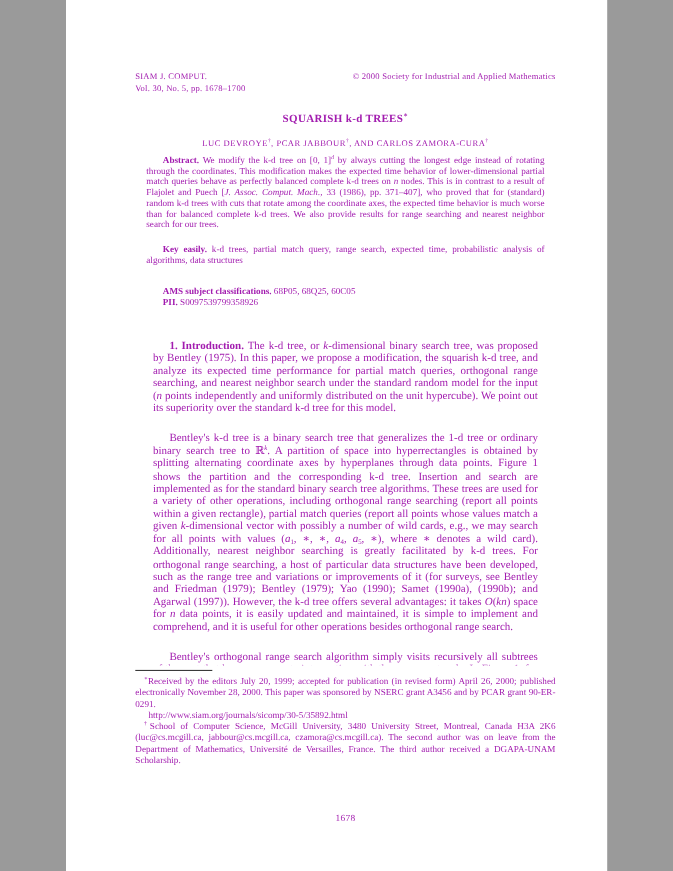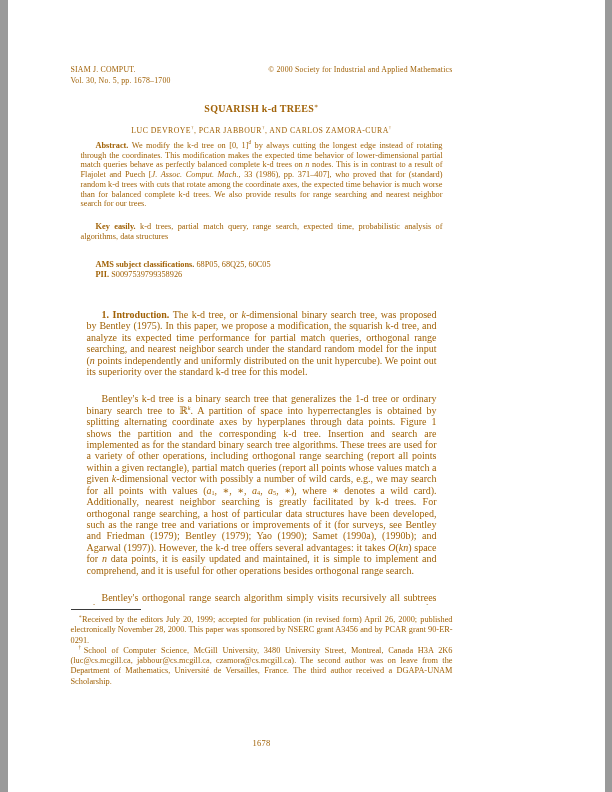--- a/index.html
+++ b/index.html
@@ -1,23 +1,23 @@
 <!DOCTYPE html>
 <html><head>
 <meta charset="utf-8">
 <style>
   html,body{margin:0;padding:0;background:#9a9a9a;}
   .page{
     position:relative;
-    width:597px;height:792px;
+    width:492px;height:792px;
     margin:0 auto;
     background:#ffffff;
     overflow:hidden;
     font-family:"Liberation Serif","DejaVu Serif",serif;
-    color:#a16207;
+    color:#a21caf;
   }
   
   .rs-b{font-weight:700}
   .rs-i{font-style:italic}
   .rs-sup{vertical-align:super;font-size:62%;line-height:0}
   .rs-sub{vertical-align:-0.18em;font-size:62%;line-height:0}
 
   .hdr{
     position:absolute;left:63px;top:65px;width:382px;
     display:flex;justify-content:space-between;align-items:flex-start;
@@ -101,18 +101,19 @@
   <div class="bodytext">
     <p><span class="rs-b">1. Introduction.</span><span> The k-d tree, or </span><span class="rs-i">k</span><span>-dimensional binary search tree, was proposed by Bentley (1975). In this paper, we propose a modification, the squarish k-d tree, and analyze its expected time performance for partial match queries, orthogonal range searching, and nearest neighbor search under the standard random model for the input (</span><span class="rs-i">n</span><span> points independently and uniformly distributed on the unit hypercube). We point out its superiority over the standard k-d tree for this model.</span></p>
     <p><span>Bentley's k-d tree is a binary search tree that generalizes the 1-d tree or ordinary binary search tree to </span><span>ℝ</span><span class="rs-sup rs-i">k</span><span>. A partition of space into hyperrectangles is obtained by splitting alternating coordinate axes by hyperplanes through data points. Figure 1 shows the partition and the corresponding k-d tree. Insertion and search are implemented as for the standard binary search tree algorithms. These trees are used for a variety of other operations, including orthogonal range searching (report all points within a given rectangle), partial match queries (report all points whose values match a given </span><span class="rs-i">k</span><span>-dimensional vector with possibly a number of wild cards, e.g., we may search for all points with values (</span><span class="rs-i">a</span><span class="rs-sub">1</span><span>, ∗, ∗, </span><span class="rs-i">a</span><span class="rs-sub">4</span><span>, </span><span class="rs-i">a</span><span class="rs-sub">5</span><span>, ∗), where ∗ denotes a wild card). Additionally, nearest neighbor searching is greatly facilitated by k-d trees. For orthogonal range searching, a host of particular data structures have been developed, such as the range tree and variations or improvements of it (for surveys, see Bentley and Friedman (1979); Bentley (1979); Yao (1990); Samet (1990a), (1990b); and Agarwal (1997)). However, the k-d tree offers several advantages: it takes </span><span class="rs-i">O</span><span>(</span><span class="rs-i">kn</span><span>) space for </span><span class="rs-i">n</span><span> data points, it is easily updated and maintained, it is simple to implement and comprehend, and it is useful for other operations besides orthogonal range search.</span></p>
     <p><span>Bentley's orthogonal range search algorithm simply visits recursively all subtrees of the root that have a nonempty intersection with the query rectangle. In Figure 1, for example, the left and right subtrees of the root are visited. Note that each node in the tree represents both a point of the data and a rectangle in the partition, namely,</span></p>
   </div>
 
   <div class="footrule"></div>
 
   <div class="footnotes">
     <p><span class="rs-sup">∗</span><span>Received by the editors July 20, 1999; accepted for publication (in revised form) April 26, 2000; published electronically November 28, 2000. This paper was sponsored by NSERC grant A3456 and by PCAR grant 90-ER-0291.</span></p>
+    <p class="url">http://www.siam.org/journals/sicomp/30-5/35892.html</p>
     <p><span class="rs-sup">†</span><span>School of Computer Science, McGill University, 3480 University Street, Montreal, Canada H3A 2K6 (luc@cs.mcgill.ca, jabbour@cs.mcgill.ca, czamora@cs.mcgill.ca). The second author was on leave from the Department of Mathematics, Université de Versailles, France. The third author received a DGAPA-UNAM Scholarship.</span></p>
   </div>
 
   <div class="pagenum">1678</div>
 
 </div>
 
 </body></html>

